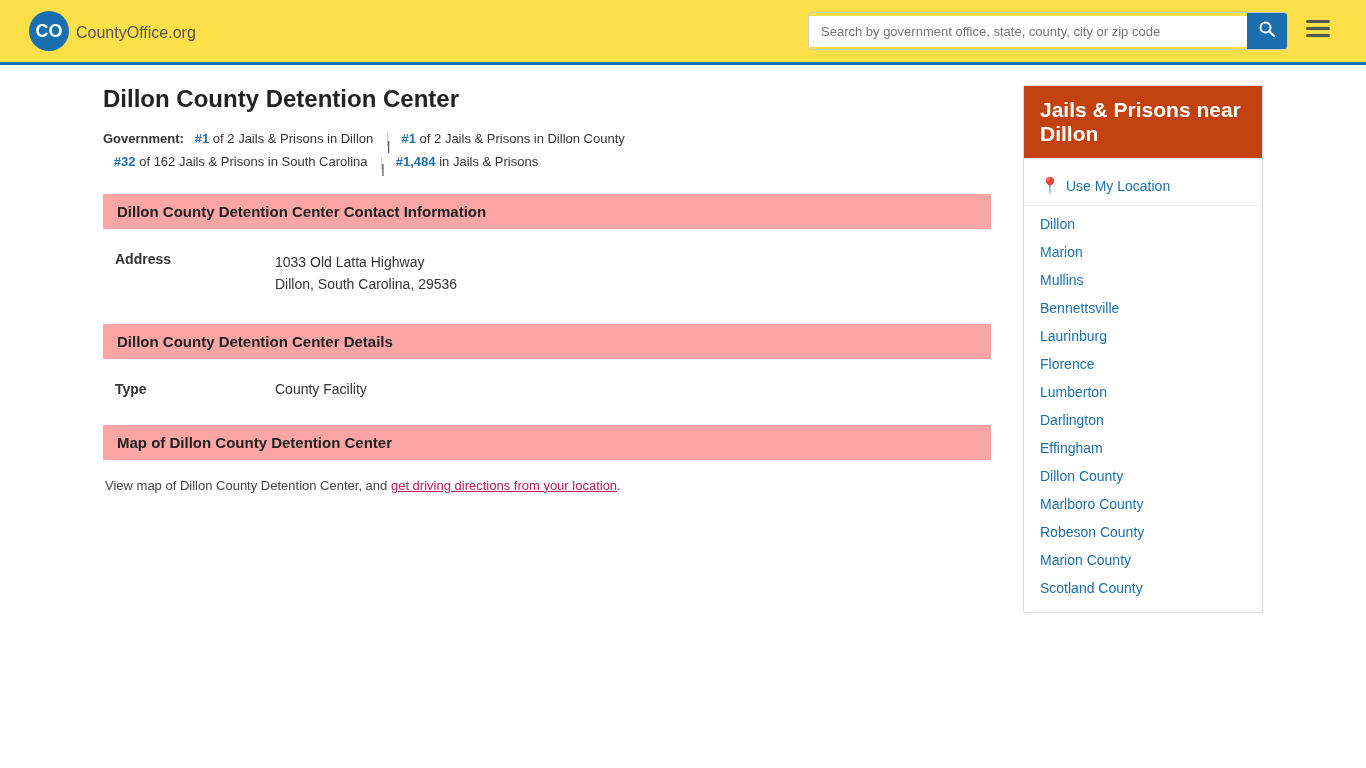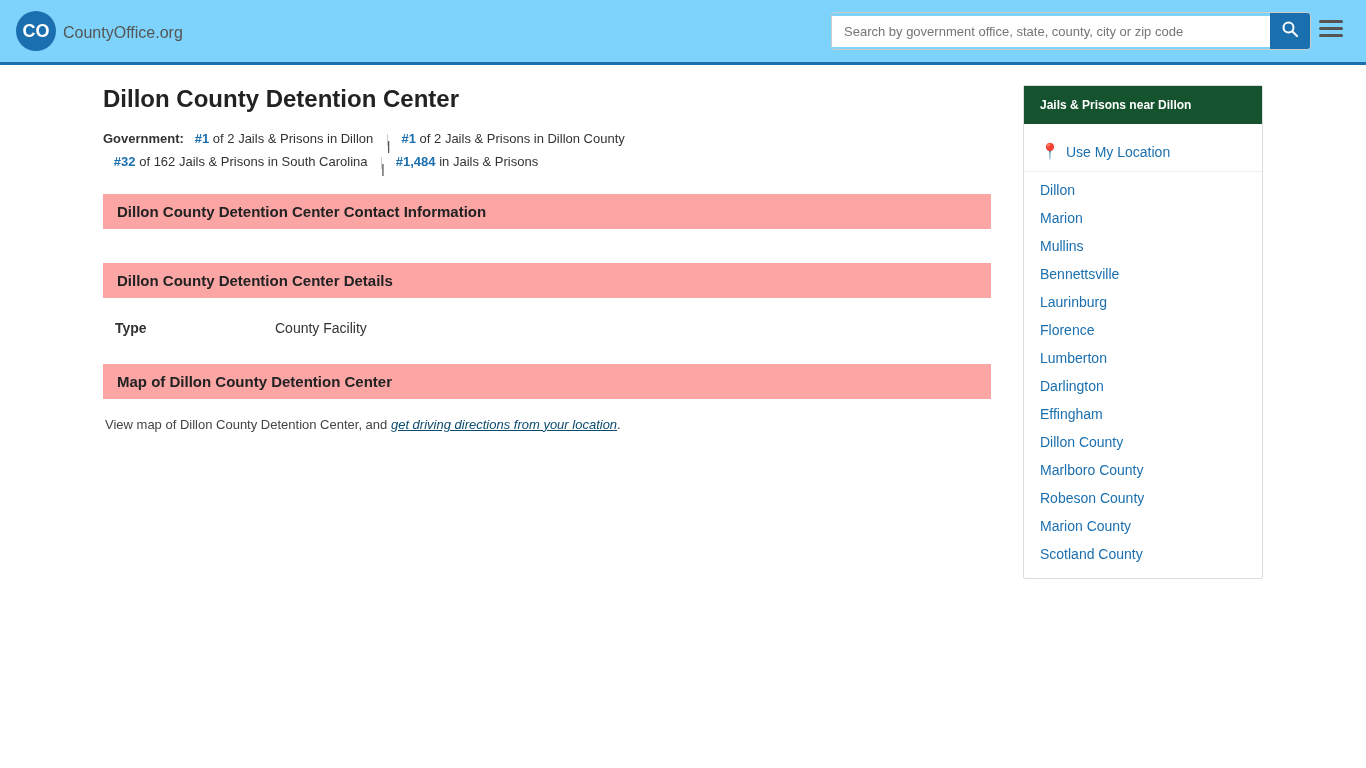--- a/index.html
+++ b/index.html
@@ -1,22 +1,22 @@
 <!DOCTYPE html>
 <html><head>
   <meta charset="utf-8">
   <style>
     * { box-sizing: border-box; margin: 0; padding: 0; }
     body { font-family: Arial, sans-serif; font-size: 14px; color: #333; background: #fff; }
 
     
     .header {
-      background: #7dd3fc;
+      background: #fde047;
       border-bottom: 3px solid #1a6faf;
-      padding: 10px 15px;
+      padding: 10px 28px;
       display: flex;
       align-items: center;
       justify-content: space-between;
     }
     .logo-area {
       display: flex;
       align-items: center;
       gap: 6px;
     }
     .logo-icon {
@@ -29,20 +29,21 @@
       color: #1a6faf;
     }
     .logo-text span {
       color: #555;
       font-weight: normal;
       font-size: 16px;
     }
     .header-right {
       display: flex;
       align-items: center;
+      gap: 10px;
     }
     .search-bar {
       display: flex;
       align-items: center;
       border: 1px solid #ccc;
       border-radius: 4px;
       overflow: hidden;
       width: 480px;
     }
     .search-bar input {
@@ -183,35 +184,34 @@
       padding: 0 2px;
     }
 
     
     .map-desc {
       font-size: 13px;
       color: #444;
       padding: 4px 2px;
     }
     .map-desc a {
-      color: #0c4a6e;
+      color: #be185d;
       text-decoration: underline;
-      font-style: italic;
     }
 
     
     .sidebar-box {
       border: 1px solid #ddd;
       border-radius: 2px;
     }
     .sidebar-title {
-      background: #14532d;
+      background: #c2410c;
       color: #fff;
       padding: 12px 16px;
-      font-size: 12px;
+      font-size: 21px;
       font-weight: bold;
     }
     .sidebar-list {
       padding: 10px 0;
     }
     .sidebar-use-location {
       display: flex;
       align-items: center;
       gap: 6px;
       padding: 8px 16px 10px 16px;
@@ -288,20 +288,29 @@
       <span class="pop-badge">#32</span>
       <span> of 162 Jails &amp; Prisons in South Carolina</span>
       <span class="pop-sep">|</span>
       <span class="pop-badge">#1,484</span>
       <span> in Jails &amp; Prisons</span>
     </div>
 
     <div class="section-header">Dillon County Detention Center Contact Information</div>
     <table class="info-table">
       <tbody>
+      <tr>
+        <td>Address</td>
+        <td>
+          <div class="address-text">
+            <p>1033 Old Latta Highway</p>
+            <p>Dillon, South Carolina, 29536</p>
+          </div>
+        </td>
+      </tr>
     </tbody>
       </table>
 
     <div class="section-header">Dillon County Detention Center Details</div>
     <table class="info-table">
       <tbody>
           <tr>
         <td>Type</td>
         <td>County Facility</td>
       </tr>

